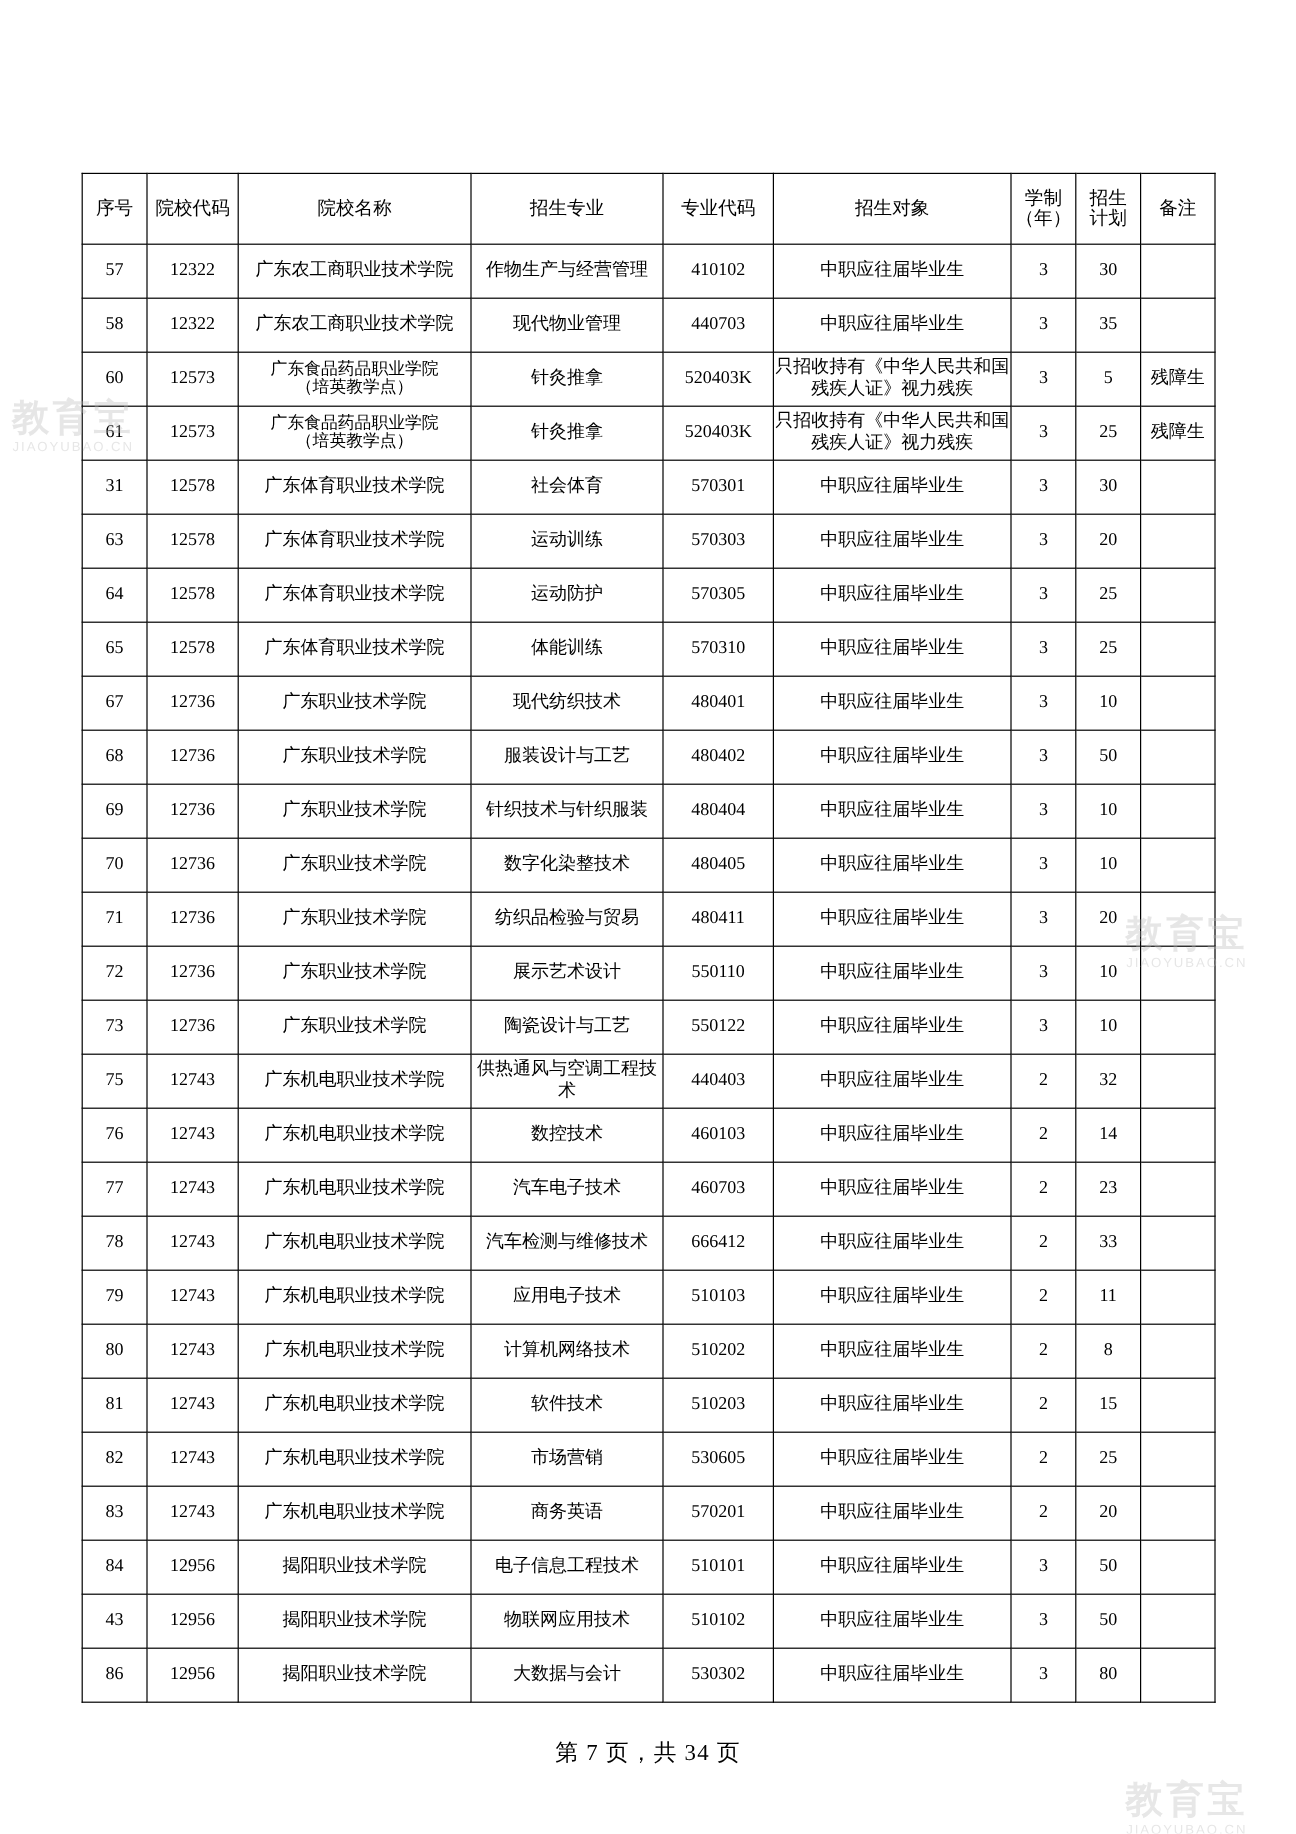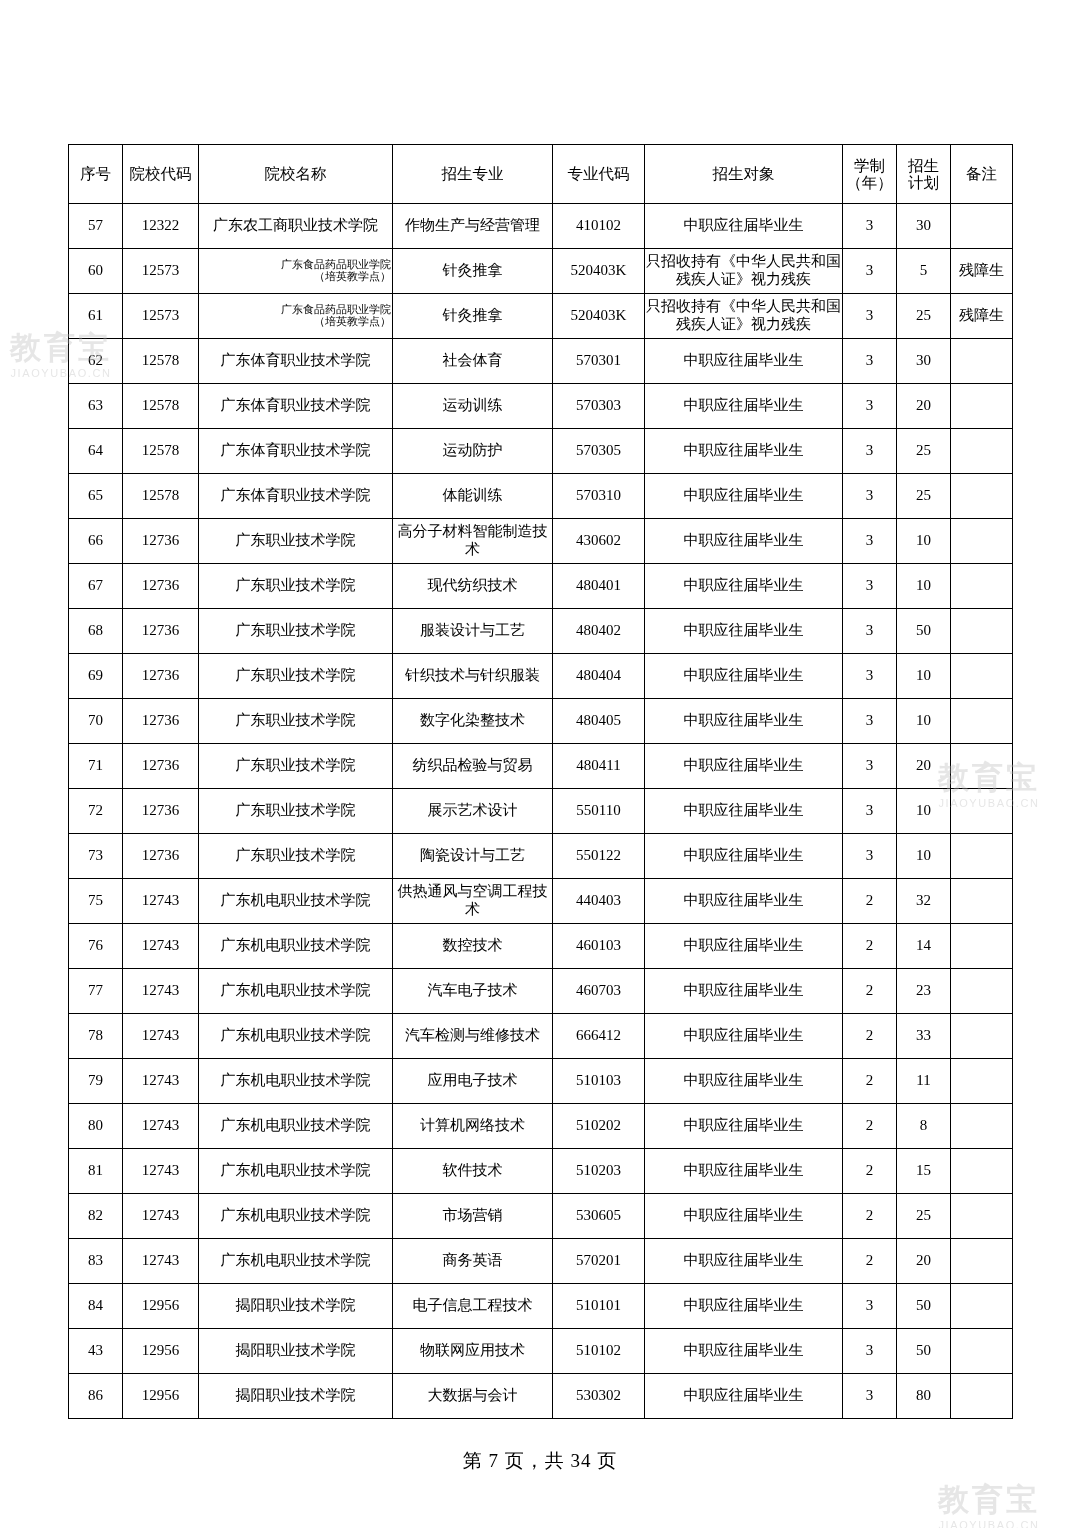--- a/index.html
+++ b/index.html
@@ -59,23 +59,22 @@
   col.c-target { width: 198px; }
   col.c-years  { width: 54px; }
   col.c-plan   { width: 54px; }
   col.c-note   { width: 62px; }
 
   .cell-two-line {
     display: block;
     line-height: 1.1;
   }
   .small-tight {
-    font-size: 11px;
+    font-size: 14px;
     line-height: 1.08;
-    text-align: right;
   }
   .footer {
     position: absolute;
     left: 0;
     top: 1432px;
     width: 1080px;
     text-align: center;
     font-size: 19px;
     font-weight: normal;
     letter-spacing: 1px;
@@ -151,20 +150,31 @@
             <td>12322</td>
             <td>广东农工商职业技术学院</td>
             <td>作物生产与经营管理</td>
             <td>410102</td>
             <td>中职应往届毕业生</td>
             <td>3</td>
             <td>30</td>
             <td></td>
           </tr>
           <tr>
+            <td>58</td>
+            <td>12322</td>
+            <td>广东农工商职业技术学院</td>
+            <td>现代物业管理</td>
+            <td>440703</td>
+            <td>中职应往届毕业生</td>
+            <td>3</td>
+            <td>35</td>
+            <td></td>
+          </tr>
+          <tr>
             <td>60</td>
             <td>12573</td>
             <td>
               <span class="cell-two-line small-tight">广东食品药品职业学院</span>
               <span class="cell-two-line small-tight">（培英教学点）</span>
             </td>
             <td>针灸推拿</td>
             <td>520403K</td>
             <td class="small-tight">只招收持有《中华人民共和国残疾人证》视力残疾</td>
             <td>3</td>
@@ -179,21 +189,21 @@
               <span class="cell-two-line small-tight">（培英教学点）</span>
             </td>
             <td>针灸推拿</td>
             <td>520403K</td>
             <td class="small-tight">只招收持有《中华人民共和国残疾人证》视力残疾</td>
             <td>3</td>
             <td>25</td>
             <td>残障生</td>
           </tr>
           <tr>
-            <td>62</td>
+            <td>31</td>
             <td>12578</td>
             <td>广东体育职业技术学院</td>
             <td>社会体育</td>
             <td>570301</td>
             <td>中职应往届毕业生</td>
             <td>3</td>
             <td>30</td>
             <td></td>
           </tr>
           <tr>
@@ -220,31 +230,20 @@
           </tr>
           <tr>
             <td>65</td>
             <td>12578</td>
             <td>广东体育职业技术学院</td>
             <td>体能训练</td>
             <td>570310</td>
             <td>中职应往届毕业生</td>
             <td>3</td>
             <td>25</td>
-            <td></td>
-          </tr>
-          <tr>
-            <td>66</td>
-            <td>12736</td>
-            <td>广东职业技术学院</td>
-            <td>高分子材料智能制造技术</td>
-            <td>430602</td>
-            <td>中职应往届毕业生</td>
-            <td>3</td>
-            <td>10</td>
             <td></td>
           </tr>
           <tr>
             <td>67</td>
             <td>12736</td>
             <td>广东职业技术学院</td>
             <td>现代纺织技术</td>
             <td>480401</td>
             <td>中职应往届毕业生</td>
             <td>3</td>

